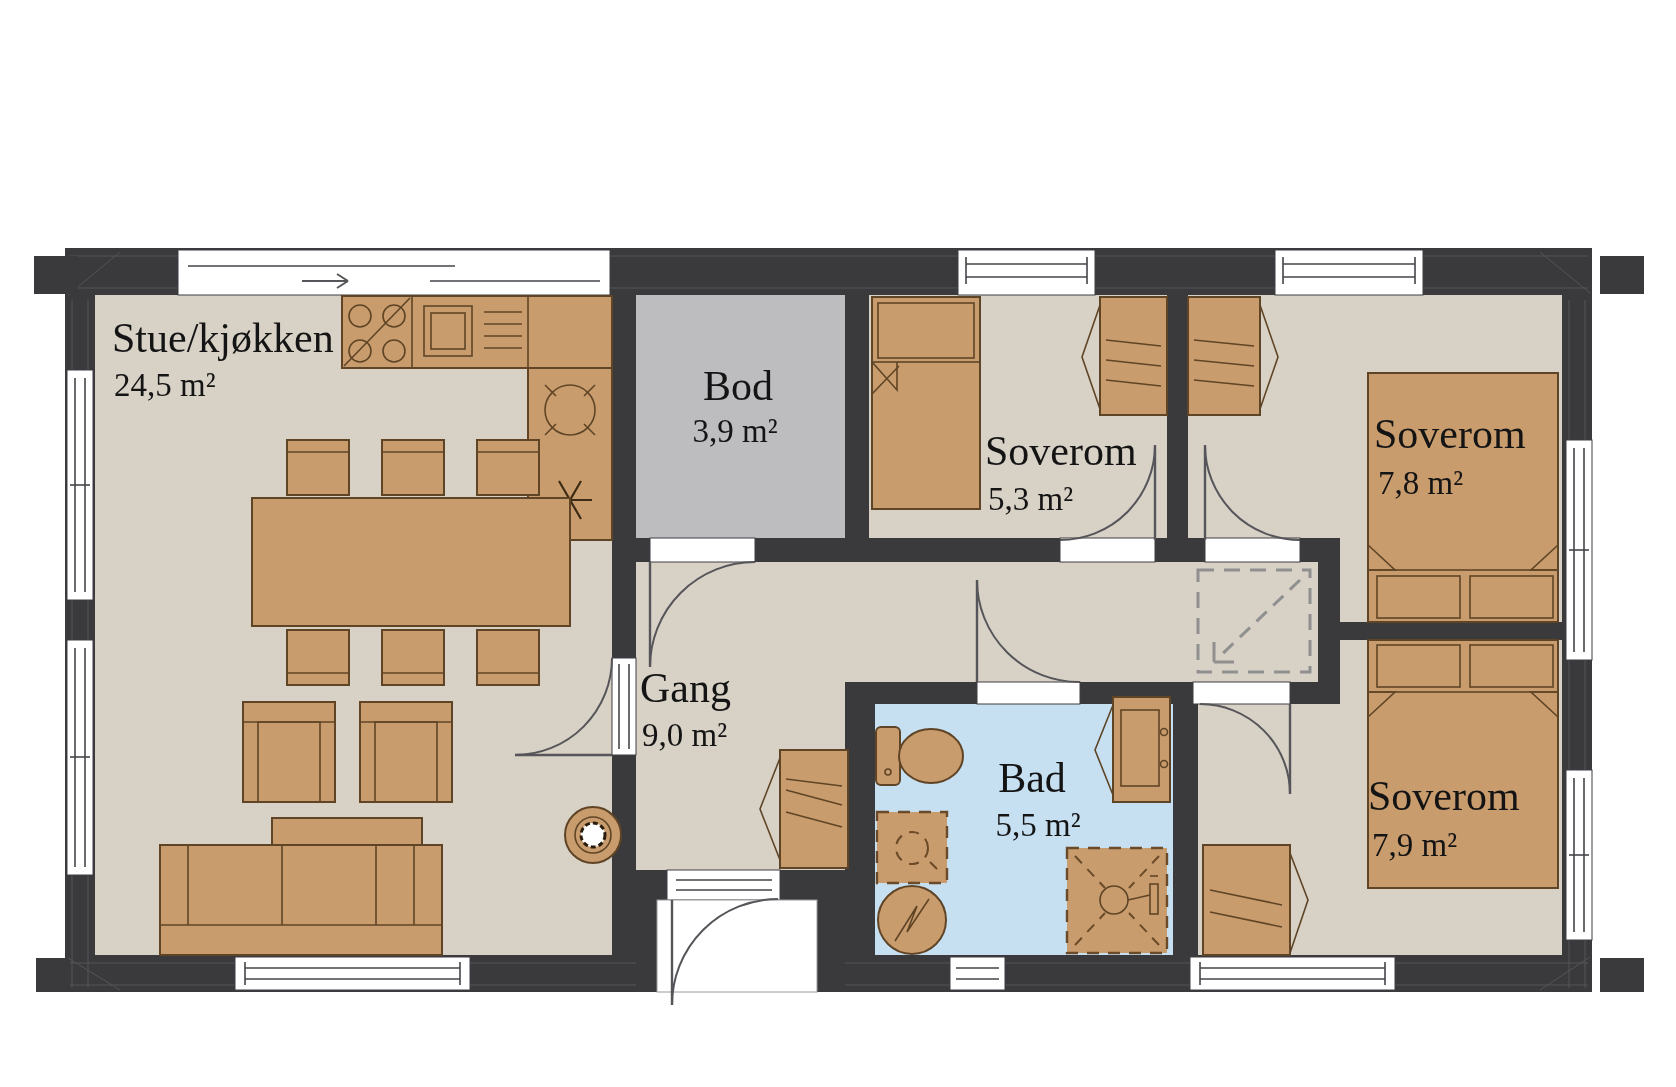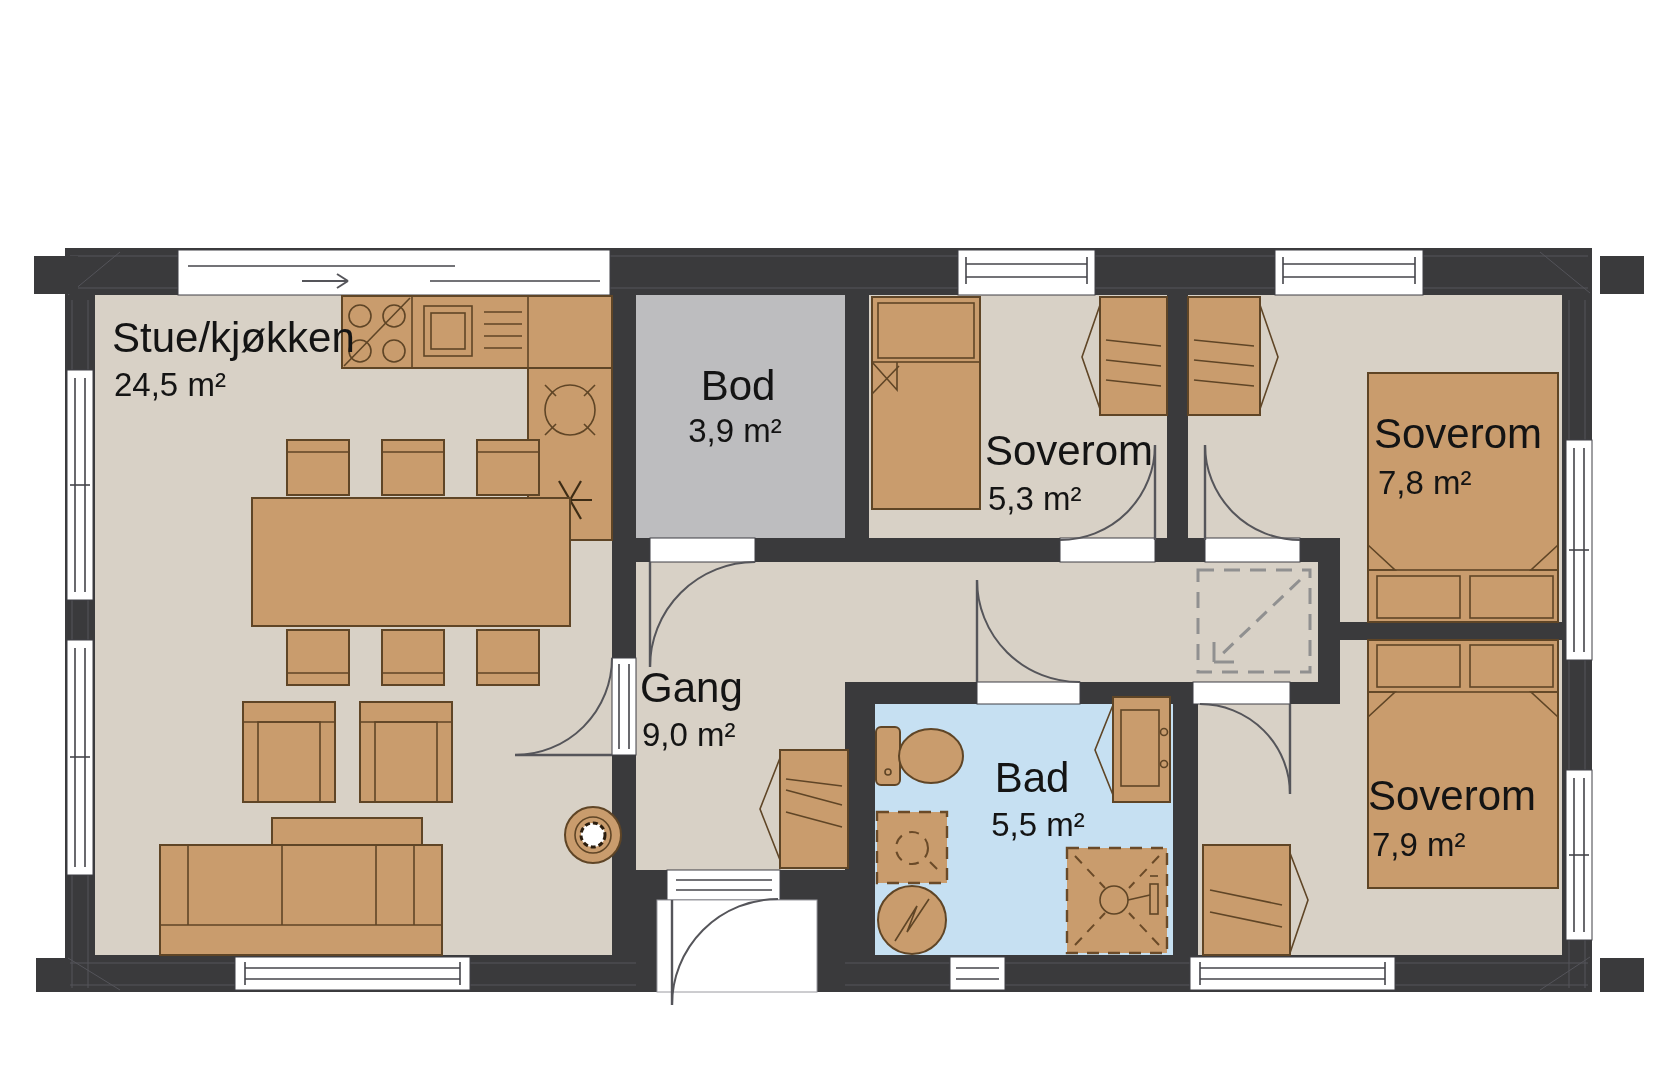--- a/index.html
+++ b/index.html
@@ -1,16 +1,16 @@
 <!DOCTYPE html>
 <html><head>
 <meta charset="utf-8">
 <style>
   html,body{margin:0;padding:0;background:#ffffff;}
-  .stage{width:1656px;height:1087px;position:relative;background:#fff;font-family:Liberation Sans, sans-serif;}
+  .stage{width:1656px;height:1087px;position:relative;background:#fff;font-family:Liberation Serif, serif;}
   svg{display:block;}
   .wall{fill:#3a3a3c;stroke:none;}
   .wallline{stroke:#54545a;stroke-width:1;fill:none;}
   .win{fill:#ffffff;stroke:#3f3f44;stroke-width:1;}
   .frame{stroke:#44444a;stroke-width:1.6;fill:none;}
   .furn{fill:#c99c6d;stroke:#5f4526;stroke-width:2;}
   .furnline{stroke:#5f4526;stroke-width:1.6;fill:none;}
   .arc{stroke:#55555a;stroke-width:2;fill:none;}
   .leaf{stroke:#55555a;stroke-width:2.4;fill:none;}
   .dashsq{fill:none;stroke:#909090;stroke-width:3;stroke-dasharray:16 10;}

